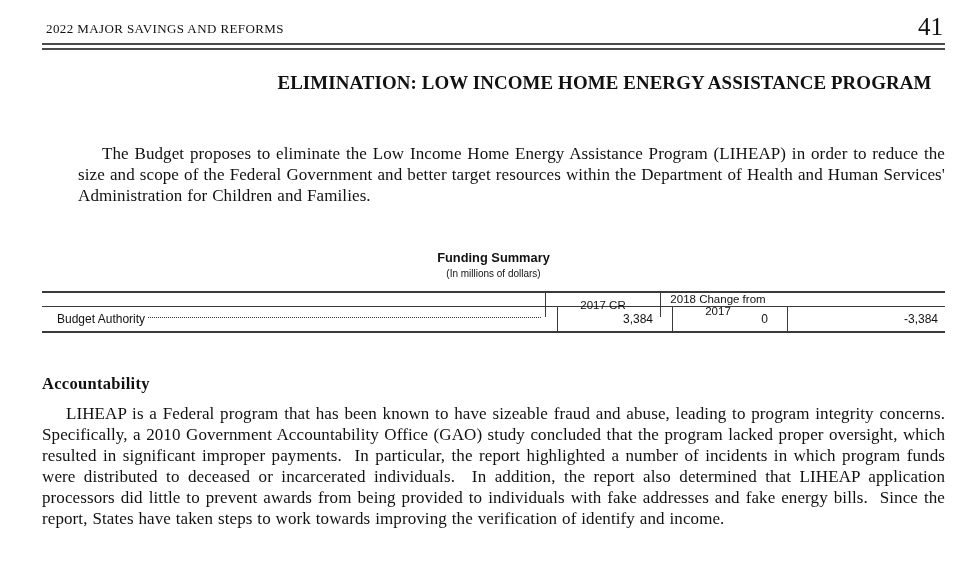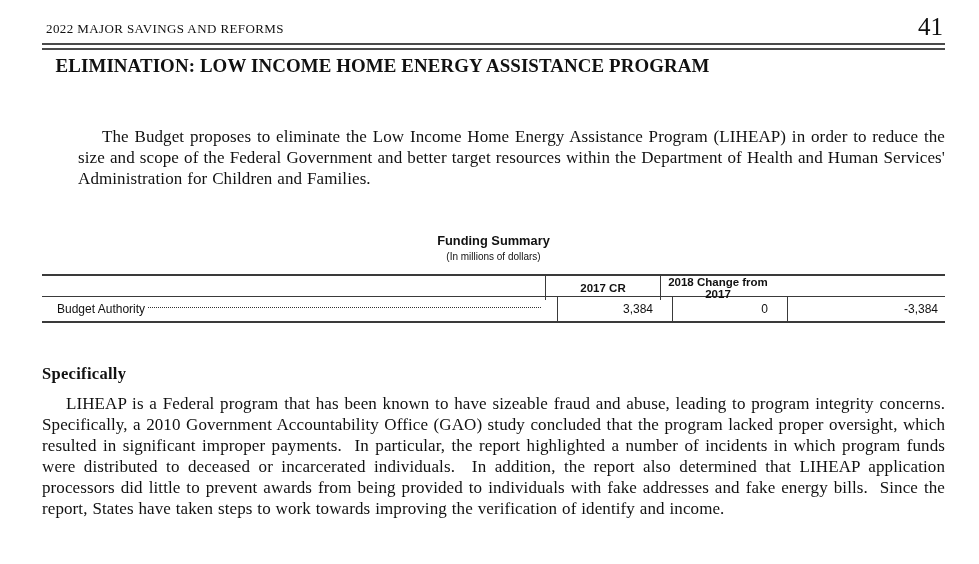--- a/index.html
+++ b/index.html
@@ -25,21 +25,21 @@
   .page-number { font-size: 25px; line-height: 1; }
 
   .double-rule {
     margin-top: 4px;
     height: 7px;
     border-top: 2px solid #4a4a4a;
     border-bottom: 2px solid #4a4a4a;
   }
 
   
-  .title-block { text-align: left; margin-top: 5px; }
+  .title-block { text-align: right; margin-top: 22px; }
   .doc-title {
     font-size: 19.5px; font-weight: bold; letter-spacing: 0.1px;
     transform: scaleX(0.97); transform-origin: center;
   }
   .doc-subtitle {
     font-size: 17.5px; font-style: italic; font-weight: 400; margin-top: 3px;
   }
 
   
   .body-para {
@@ -61,21 +61,21 @@
   .fs-table {
     margin-top: 12px;
     font-family: "Liberation Sans", sans-serif;
     border-top: 2px solid #3a3a3a;
     border-bottom: 2px solid #3a3a3a;
     width: 903px;
   }
   .fs-row { display: grid; grid-template-columns: 503px 115px 115px 170px; }
   .fs-row > div { border-left: 1px solid #3a3a3a; }
   .fs-row > div:first-child { border-left: none; }
-  .fs-thead { height: 21px; border-bottom: 1.5px solid #3a3a3a; font-weight: bold; }
+  .fs-thead { height: 14px; border-bottom: 1.5px solid #3a3a3a; }
   .fs-thead .hcell {
     font-size: 11.5px; text-align: center;
     display: flex; align-items: center; justify-content: center;
     transform-origin: center;
   }
   .fs-trow { height: 24px; }
   .label-cell {
     display: flex; align-items: center;
     font-size: 12px; padding-left: 8px; padding-right: 2px;
     overflow: hidden;
@@ -133,17 +133,17 @@
       <div class="label-cell">
         <span>Budget Authority</span>
         <span class="leader"></span>
       </div>
       <div class="num-cell">3,384</div>
       <div class="num-cell">0</div>
       <div class="num-cell">-3,384</div>
     </div>
   </div>
 
-  <h3 class="just-heading">Specifically</h3>
+  <h3 class="just-heading">Accountability</h3>
 
   <p class="body-para just-para">LIHEAP is a Federal program that has been known to have sizeable fraud and abuse, leading to program integrity concerns.  Specifically, a 2010 Government Accountability Office (GAO) study concluded that the program lacked proper oversight, which resulted in significant improper payments.  In particular, the report highlighted a number of incidents in which program funds were distributed to deceased or incarcerated individuals.  In addition, the report also determined that LIHEAP application processors did little to prevent awards from being provided to individuals with fake addresses and fake energy bills.  Since the report, States have taken steps to work towards improving the verification of identify and income.</p>
 
 </div>
 
 </body></html>

